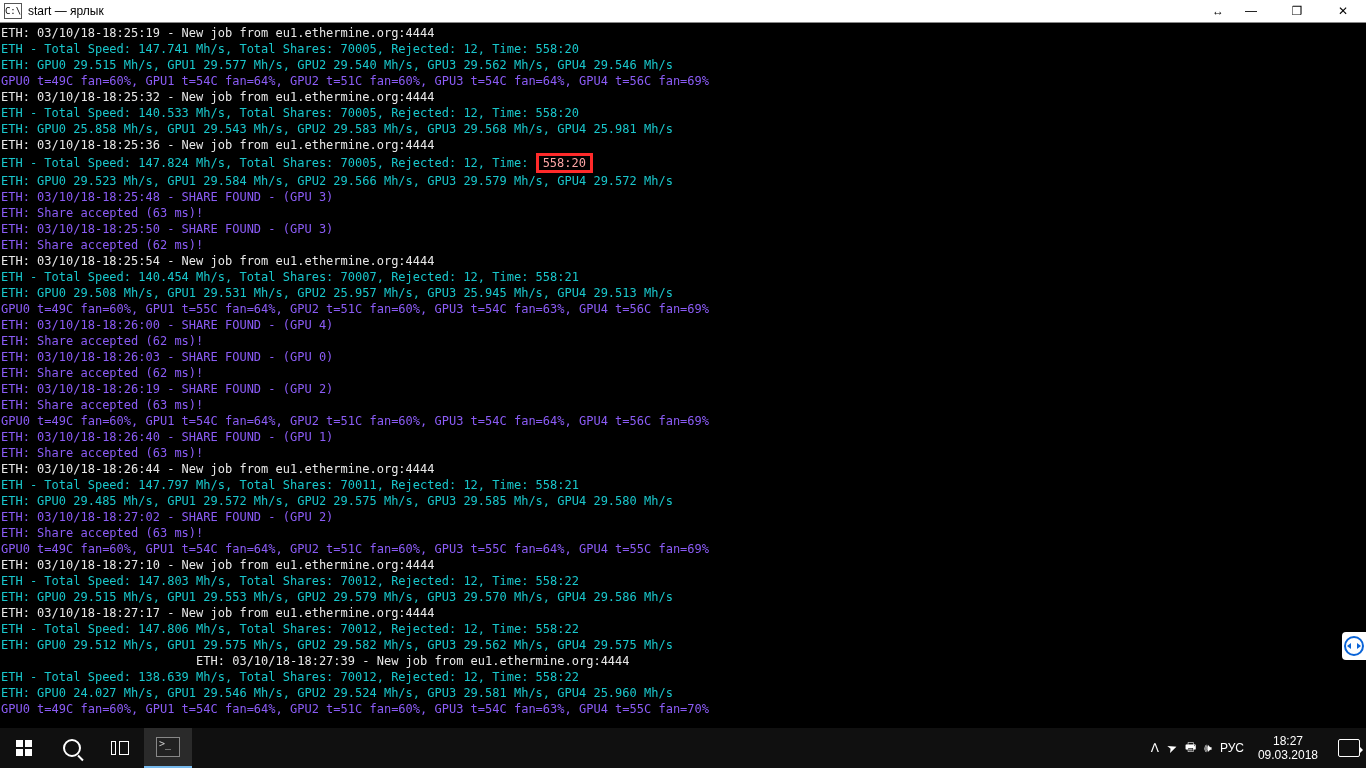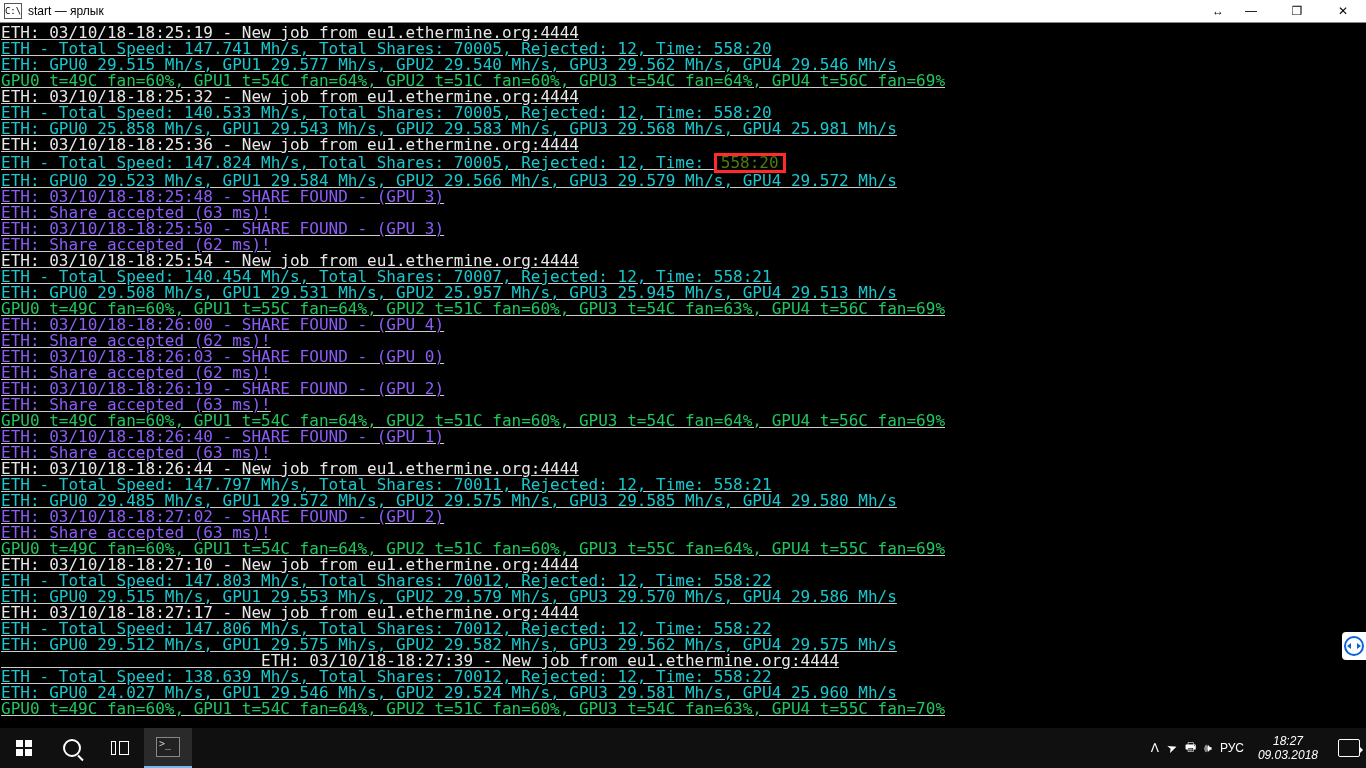--- a/index.html
+++ b/index.html
@@ -18,48 +18,48 @@
     font-family: Consolas, monospace; background: #fff;
   }
   .titlebar .spacer { flex: 1; }
   .titlebar .ctrl {
     width: 46px; height: 22px; text-align: center; line-height: 22px;
     font-family: "Segoe UI Symbol", sans-serif; font-size: 12px;
   }
   .titlebar .gap { width: 20px; text-align:center; }
   
   .term {
-    background: #000; color: #ccc; font-size: 16px; line-height: 16px;
+    background: #000; color: #ccc; font-size: 12px; line-height: 16px;
     white-space: pre; padding: 2px 0 0 0; position: relative;
-    height: 705px; overflow: hidden; text-decoration: underline;
+    height: 705px; overflow: hidden;
   }
   .line { padding-left: 1px; }
   .w  { color: #e8e8e8; }       
   .c  { color: #19c7cc; }       
   .g  { color: #8b5cf6; }       
-  .m  { color: #22c55e; }       
+  .m  { color: #8b5cf6; }       
   .highlight {
-    border: 3px solid #ff2a2a; padding: 0px 4px; color:#4d7c0f;
+    border: 3px solid #ff2a2a; padding: 0px 4px; color:#fca5a5;
     display:inline-block; line-height:14px;
   }
   
   .taskbar {
     position: absolute; bottom: 0; left: 0; right: 0; height: 40px;
     background: #101010; display: flex; align-items: center;
     font-family: "Segoe UI", sans-serif; color: #fff;
   }
   .tb-btn {
     width: 48px; height: 40px; display: flex; align-items: center;
     justify-content: center; font-size: 16px; color: #fff;
   }
   .tb-btn.active { background: #2a2a2a; border-bottom: 2px solid #76b9ed; height:38px;}
   .tb-sep { flex: 1; }
   .tray { display: flex; align-items: center; gap: 8px; padding-right: 6px; }
   .tray span { font-size: 12px; }
-  .clock { text-align: center; font-size: 12px; line-height: 14px; padding: 0 6px; font-style: italic;}
+  .clock { text-align: center; font-size: 12px; line-height: 14px; padding: 0 6px;}
   .notif {
     width: 20px; height: 16px; border: 1.5px solid #fff; border-radius: 2px;
     position: relative; margin-left: 6px;
   }
   .notif::after {
     content: ""; position: absolute; right: -4px; bottom: 2px;
     border-top: 4px solid transparent; border-bottom: 4px solid transparent;
     border-left: 4px solid #fff;
   }
   

